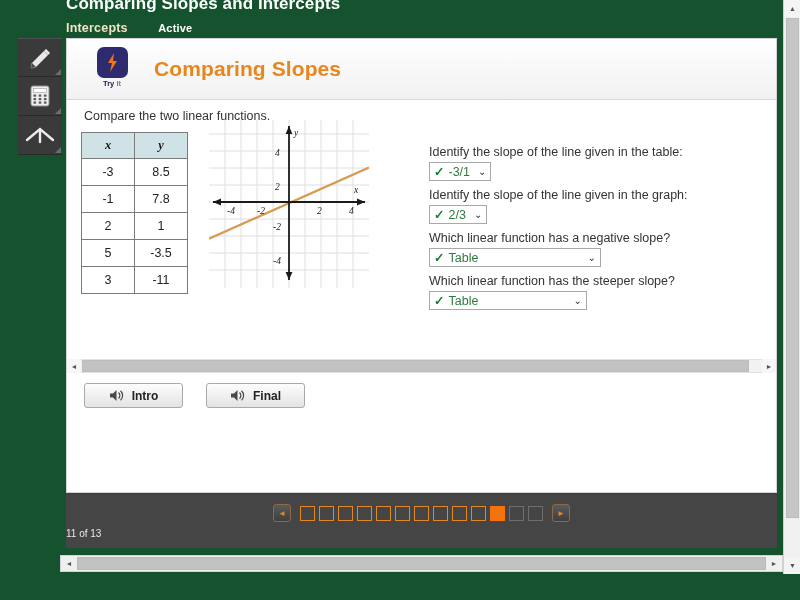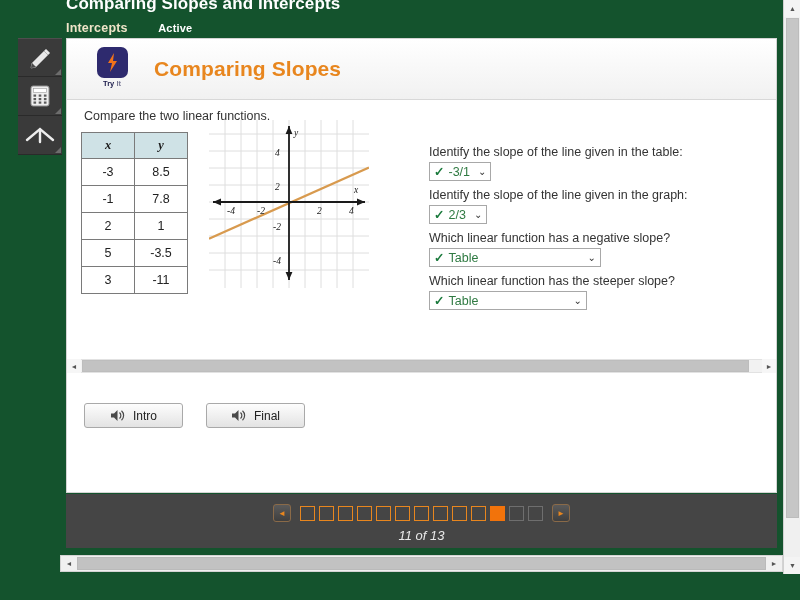--- a/index.html
+++ b/index.html
@@ -121,21 +121,21 @@
     display: flex; align-items: center; justify-content: center;
     font-size: 7px; color: #555; background: #f6f6f6;
   }
   .hbar-track { flex: 1; height: 12px; background: #f2f2f2; position: relative; }
   .hbar-thumb {
     position: absolute; left: 1px; top: 0; height: 12px;
     width: 98%; background: #c2c2c2; border: 1px solid #bdbdbd;
   }
 
   
-  .audio-row { position: absolute; left: 17px; bottom: 4px; display: flex; gap: 23px; }
+  .audio-row { position: absolute; left: 17px; bottom: 24px; display: flex; gap: 23px; font-weight: bold; }
   .audio-btn {
     width: 99px; height: 25px;
     background: linear-gradient(#fdfdfd, #e3e3e3);
     border: 1px solid #a9a9a9; border-radius: 3px;
     display: flex; align-items: center; justify-content: center; gap: 8px;
     font-size: 12px; color: #222;
   }
 
   
   .pager {
@@ -151,22 +151,22 @@
     background: linear-gradient(#5a5a5a, #3f3f3f);
     display: flex; align-items: center; justify-content: center;
     font-size: 8px; color: #e8861e;
   }
   .pg-nav.prev { margin-right: 5px; }
   .pg-nav.next { margin-left: 5px; }
   .pg-sq { width: 15px; height: 15px; border: 1.5px solid #e8861e; background: transparent; }
   .pg-sq.current { background: #f2730b; border-color: #f2730b; }
   .pg-sq.unvisited { border-color: #6e6e6e; }
   .pager-label {
-    text-align: center; margin-top: 6px;
-    font-size: 13px; font-style: italic; color: #e9e9e9;
+    margin-top: 6px;
+    font-size: 10px; color: #e9e9e9;
   }
 
   
   .outer-vbar {
     position: absolute; right: 0; top: 0; width: 17px; height: 574px;
     background: #f0f0f0; border-left: 1px solid #d0d0d0;
   }
   .vbar-arrow {
     width: 17px; height: 17px; display: flex; align-items: center;
     justify-content: center; font-size: 7px; color: #555; background: #f4f4f4;

